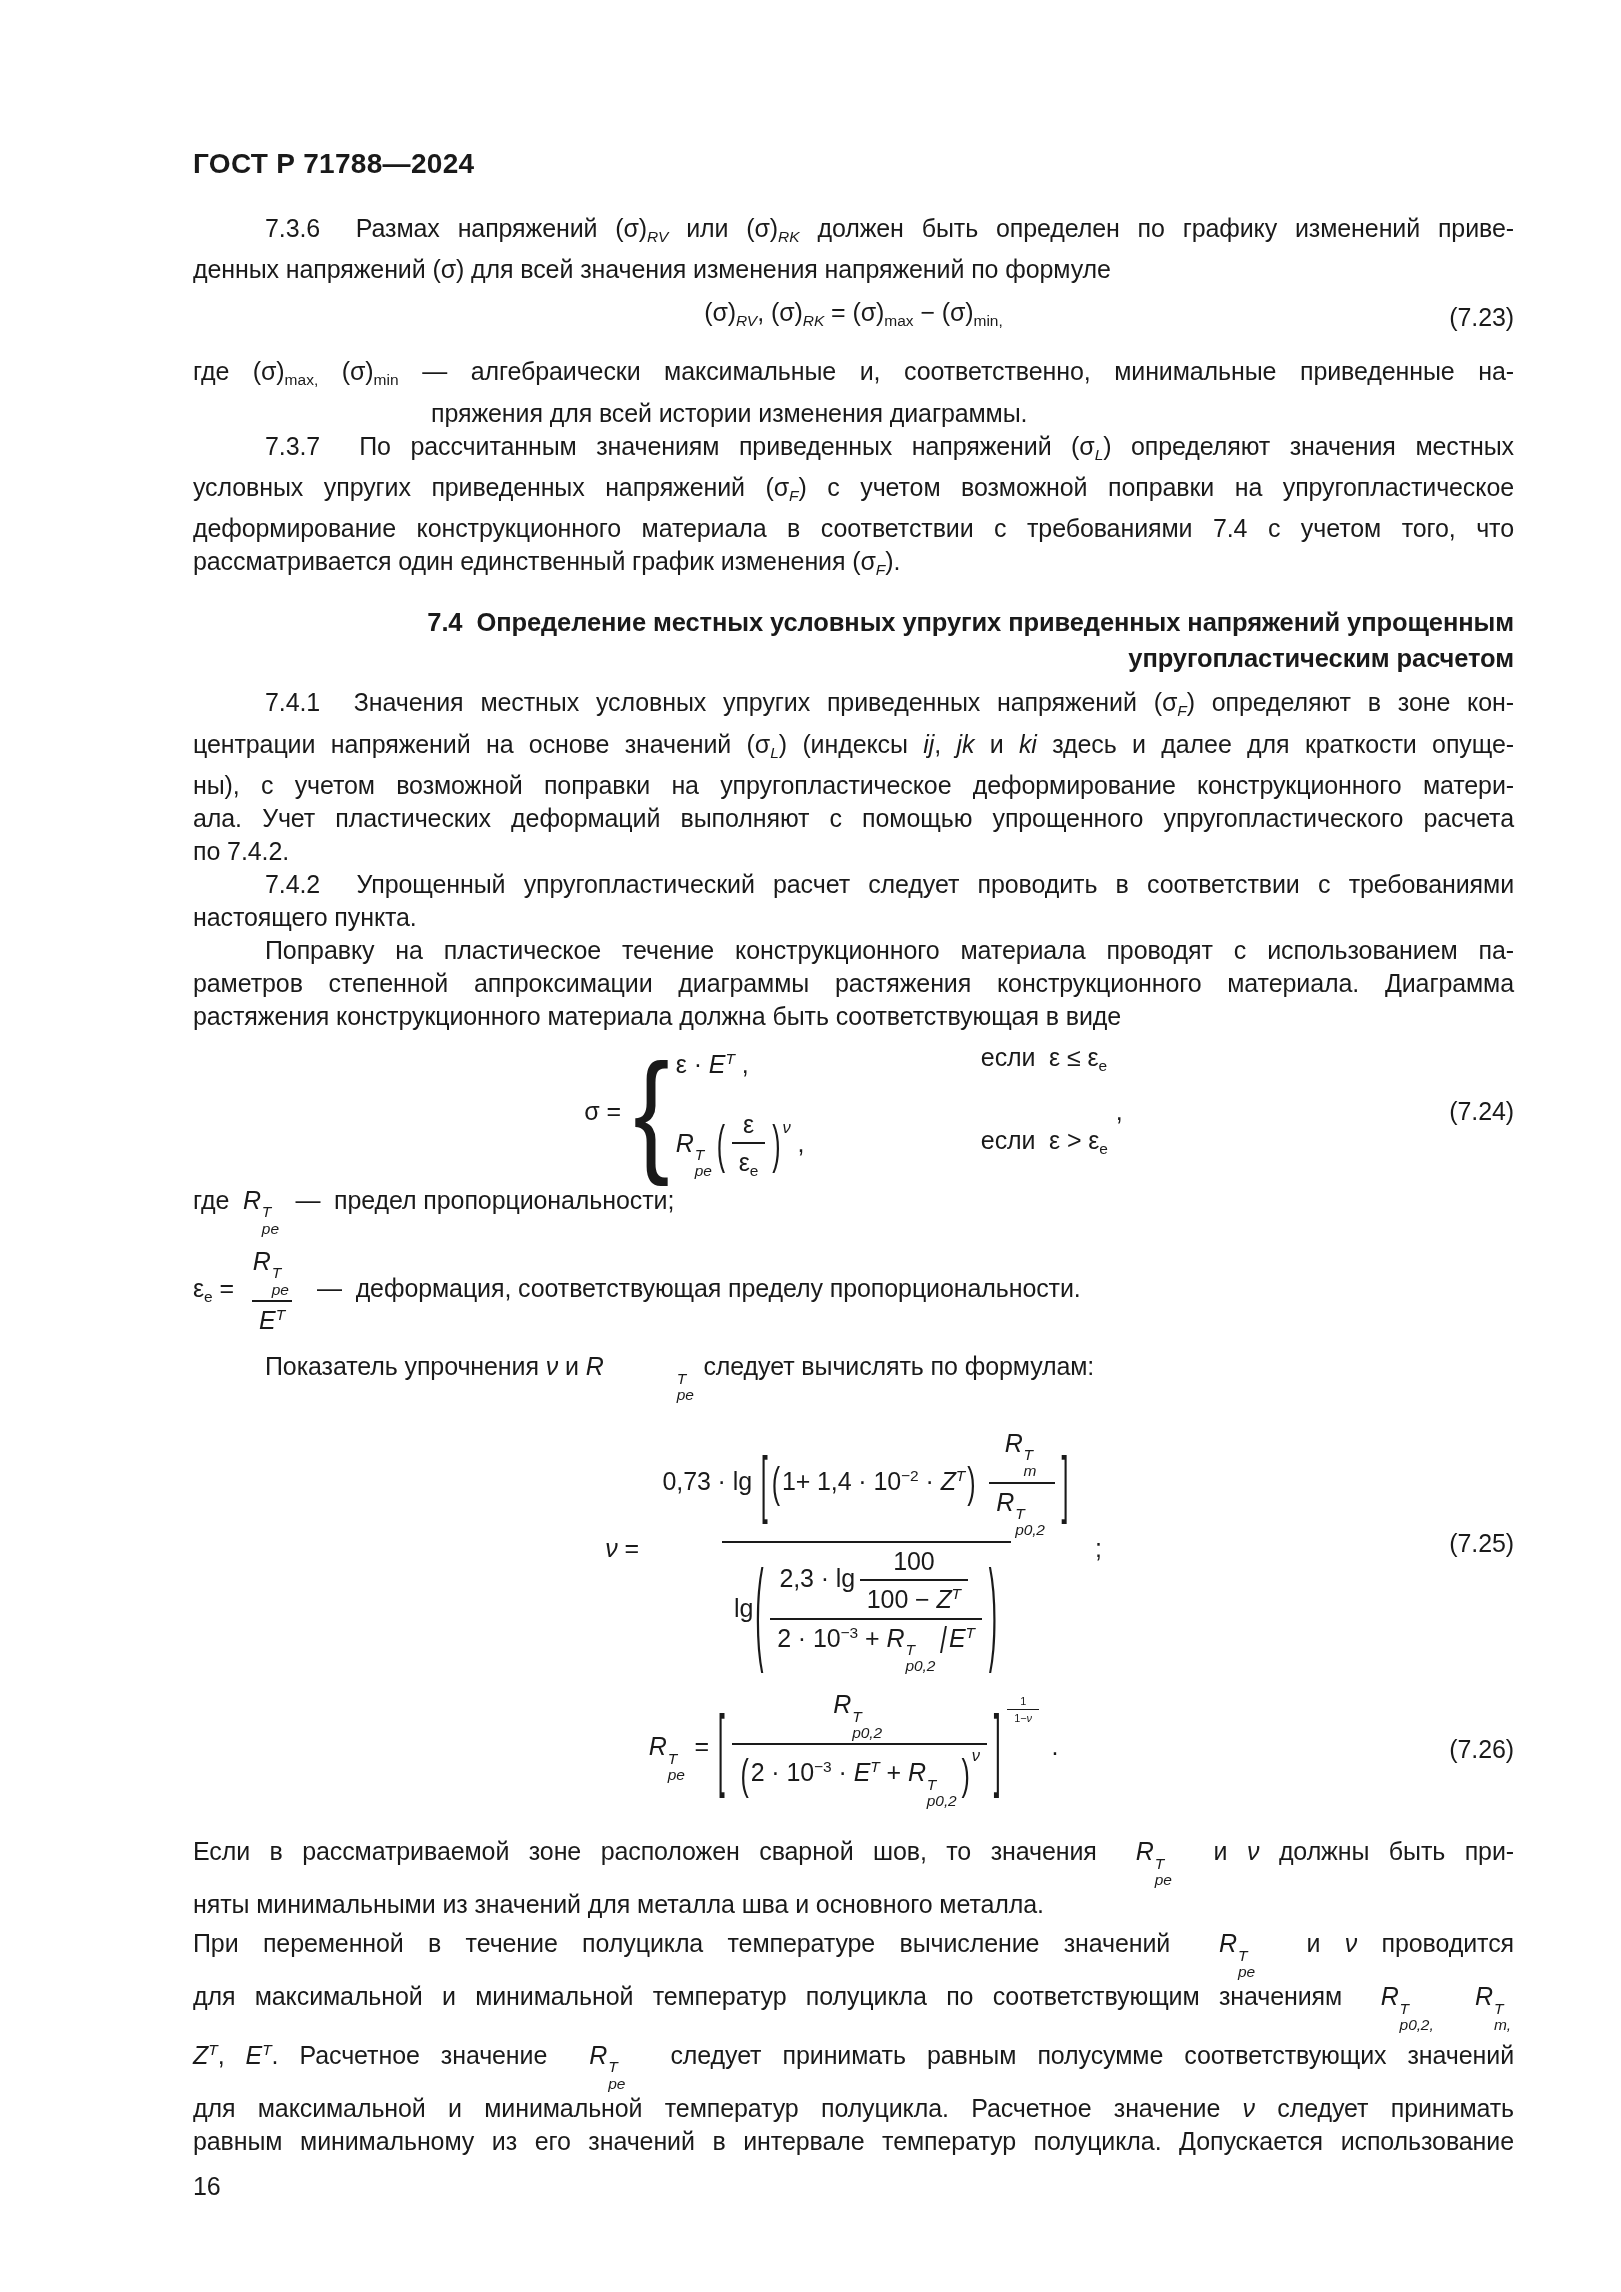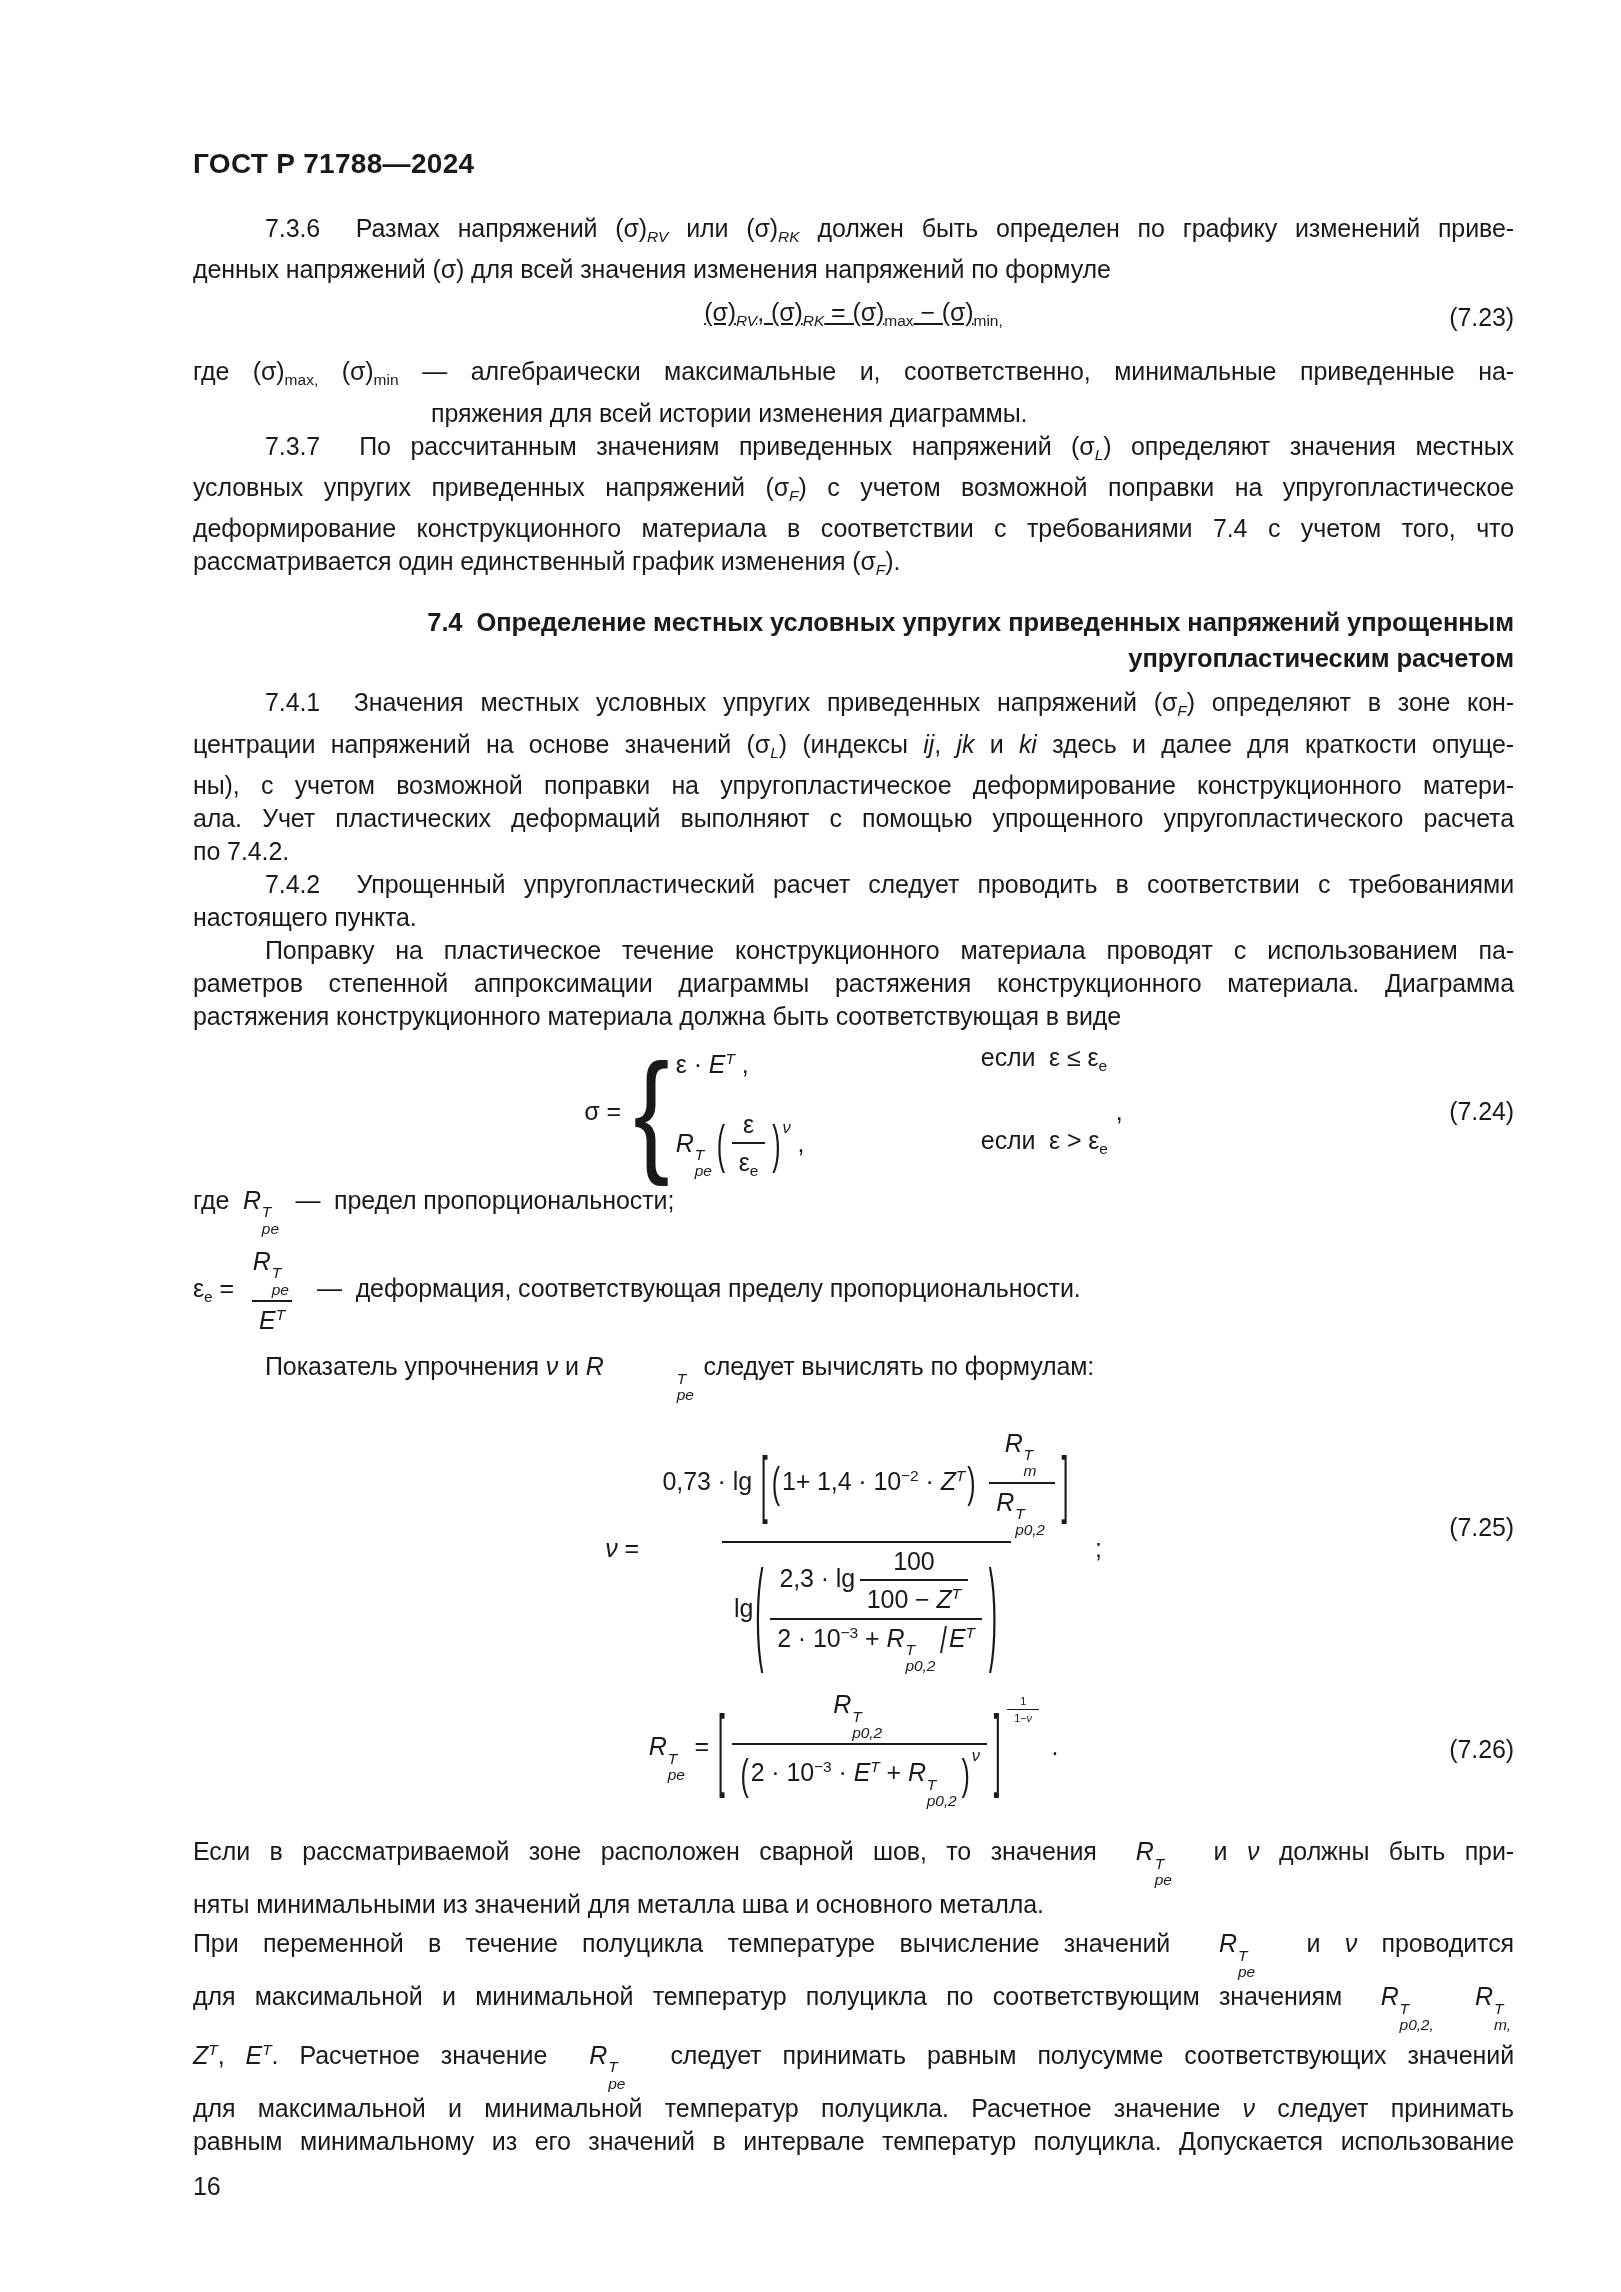--- a/index.html
+++ b/index.html
@@ -28,38 +28,38 @@
          text-align:center; vertical-align:middle; margin:0 4.9px; line-height:1.3; }
   .frac>.num{ padding:0 6.9px 2px; }
   .frac>.den{ border-top:2px solid currentColor; padding:2px 6.9px 0; }
   .frac.sm{ font-size:0.66em; line-height:1.15; }
   .frac.sm>.den{ border-top-width:1.5px; }
   .fence{ display:inline-block; vertical-align:middle; margin:0 2px; transform-origin:center; }
   .hi{ display:inline-block; font-size:0.66em; line-height:1; }
   .formula{ position:relative; text-align:center; }
   .fnum{ position:absolute; right:0; top:50%; transform:translateY(-50%); }
   .p736{ margin-top:32px; }
-  .f723{ margin-top:5.9px; padding:3.9px 0;text-decoration:underline; }
+  .f723{ margin-top:5.9px; padding:3.9px 0; }
   .gde1{ margin-top:13.7px; }
   .p741{ margin-top:9.8px; }
   .f724{ margin-top:7.8px; }
   .f724row{ display:inline-flex; align-items:center; }
   .f724 .lead{ margin-right:7.8px; }
   .brace{ height:139px; display:flex; align-items:center; font-size:135px;
           line-height:135px; transform:scaleX(0.8); }
   .cases{ display:flex; flex-direction:column; gap:25.5px; margin-left:2px; text-align:left; }
   .case{ display:flex; align-items:center;gap:42px; }
   .cl{ display:inline-block; min-width:263px; }
   .cr{ display:inline-block; }
   .syscomma{ align-self:center; margin-left:7.8px; }
   .gde2{ margin-top:2px; }
   .epsblock{ margin-top:7.8px; }
   .pokaz{ margin-top:13.7px; }
   .f725{ margin-top:23.5px; }
-  .f725 .fnum{ top:84px; transform:none; }
+  .f725 .fnum{ top:100px; transform:none; }
   .bigfrac>.num,.bigfrac>.den{ padding-left:11.8px; padding-right:11.8px; }
   .f726{ margin-top:13.7px; }
   .ftail{ margin-left:7.8px; }
   .p-esli{ margin-top:26px; }
   .p-perem{ margin-top:5.9px; }
   .pagenum{ margin-top:11.8px; }
 </style>
 </head>
 <body>
 

